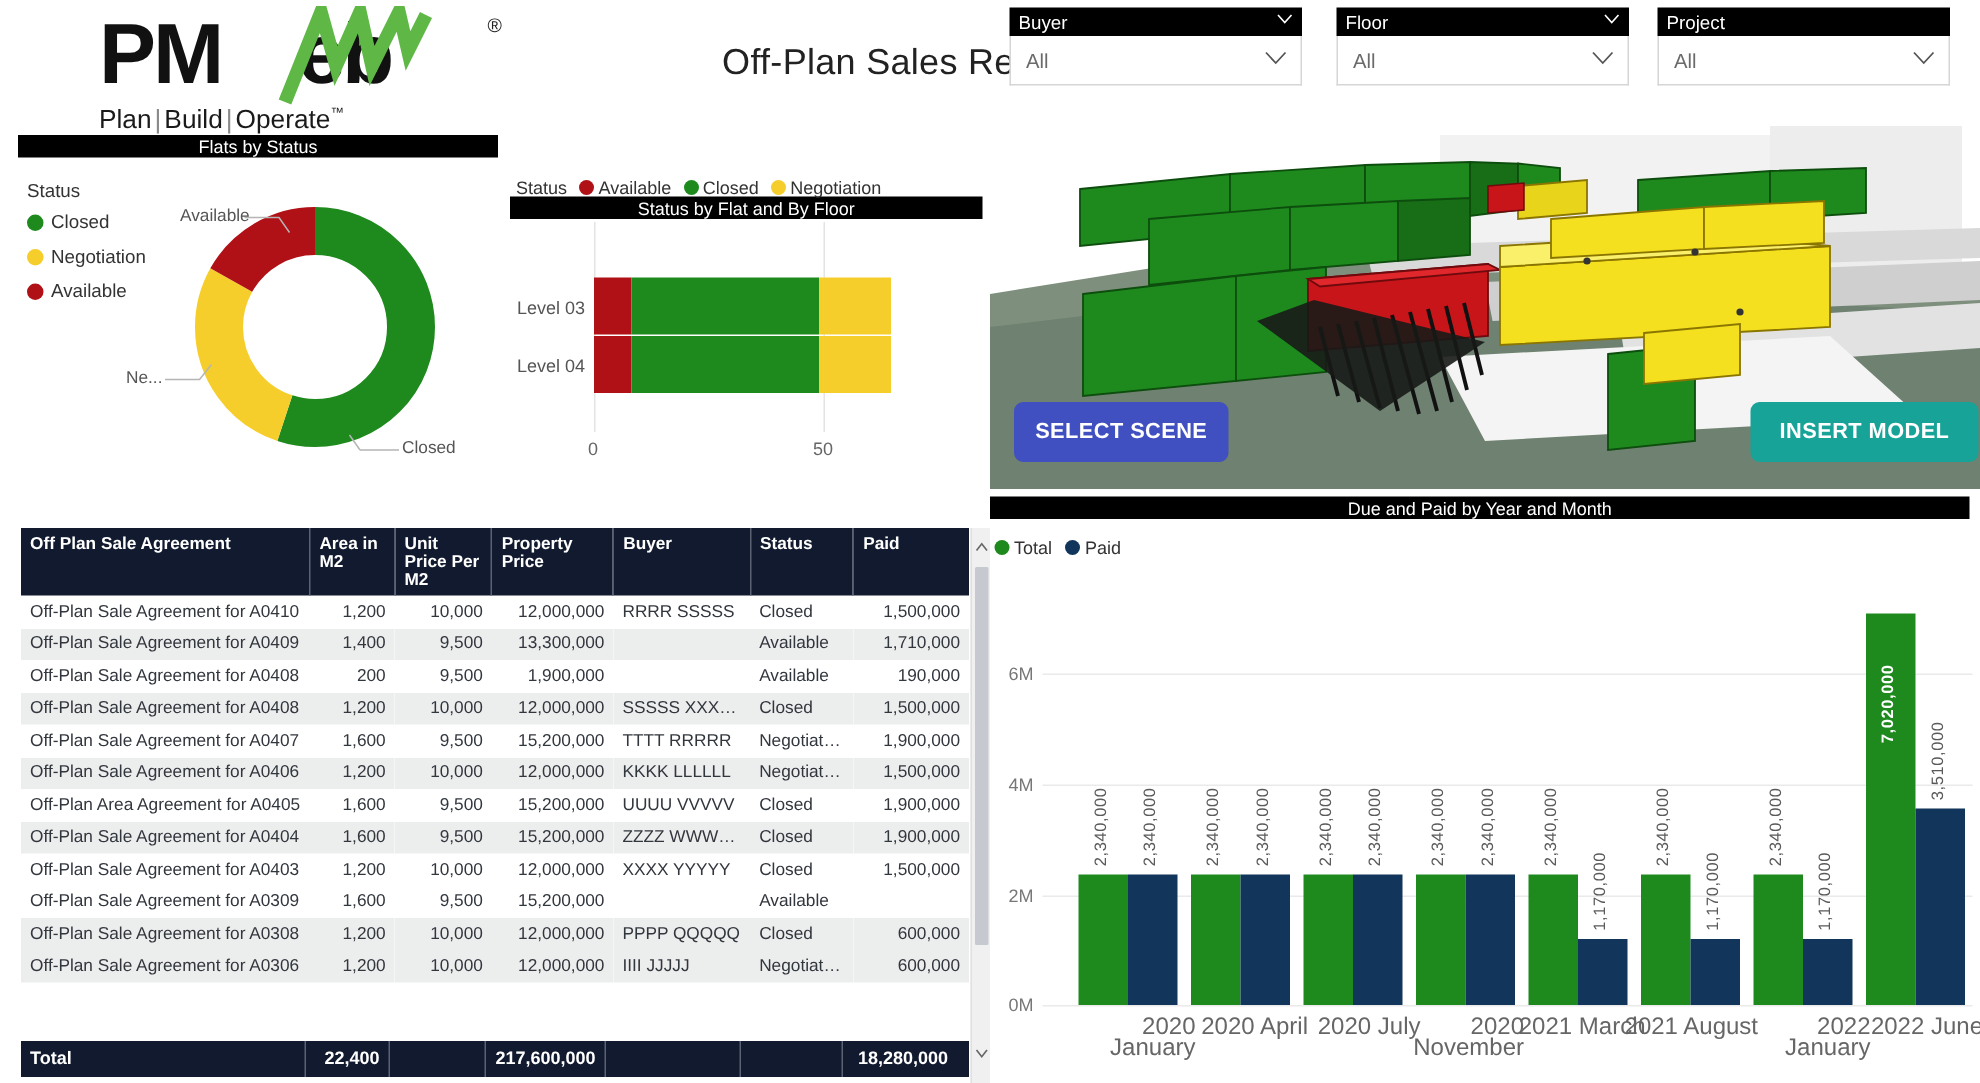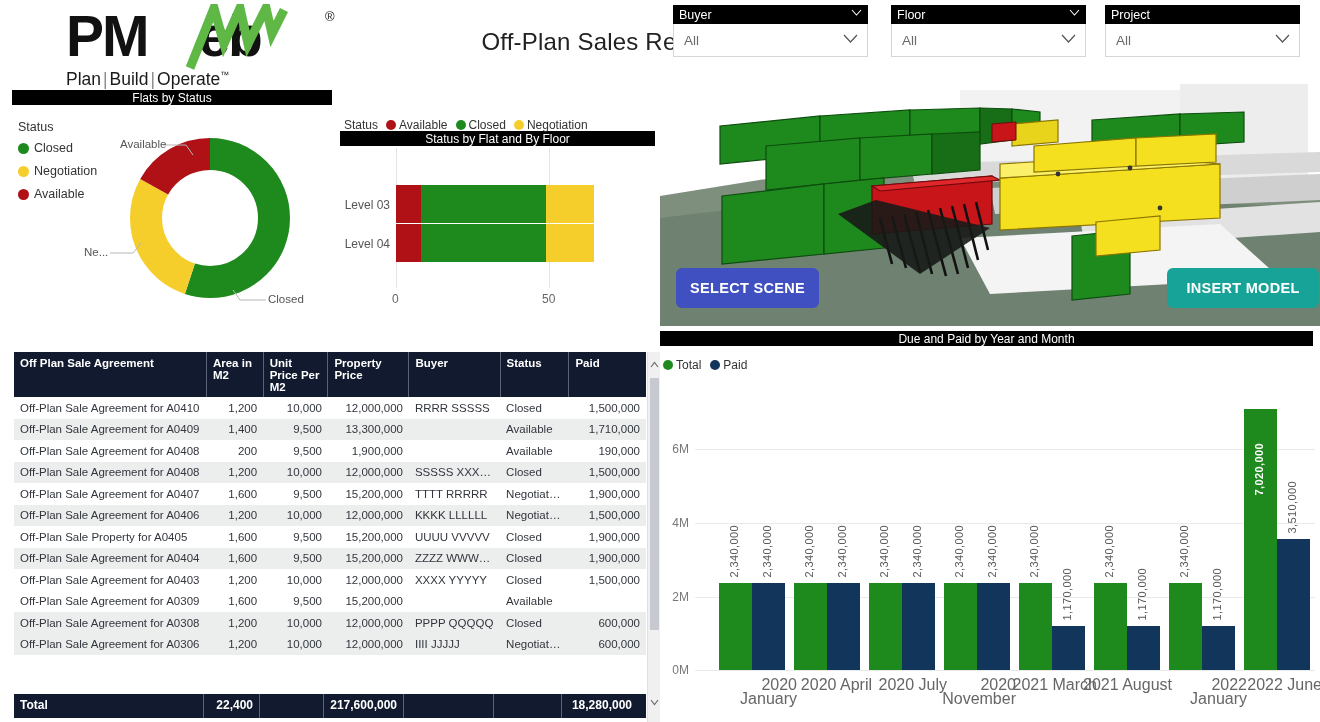--- a/index.html
+++ b/index.html
@@ -336,21 +336,21 @@
         <tr class="alt">
           <td>Off-Plan Sale Agreement for A0406</td>
           <td class="num">1,200</td>
           <td class="num">10,000</td>
           <td class="num">12,000,000</td>
           <td>KKKK LLLLLL</td>
           <td>Negotiation</td>
           <td class="num">1,500,000</td>
         </tr>
         <tr>
-          <td>Off-Plan Sale Property for A0405</td>
+          <td>Off-Plan Area Agreement for A0405</td>
           <td class="num">1,600</td>
           <td class="num">9,500</td>
           <td class="num">15,200,000</td>
           <td>UUUU VVVVV</td>
           <td>Closed</td>
           <td class="num">1,900,000</td>
         </tr>
         <tr class="alt">
           <td>Off-Plan Sale Agreement for A0404</td>
           <td class="num">1,600</td>

